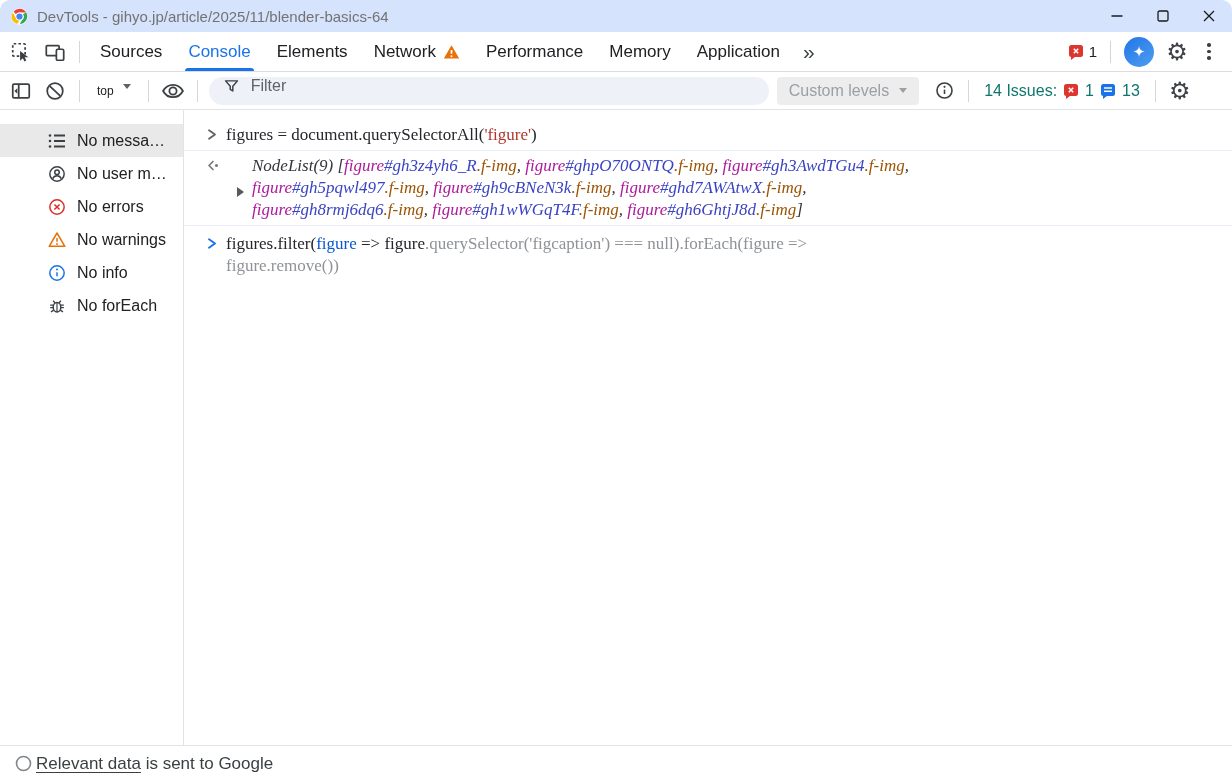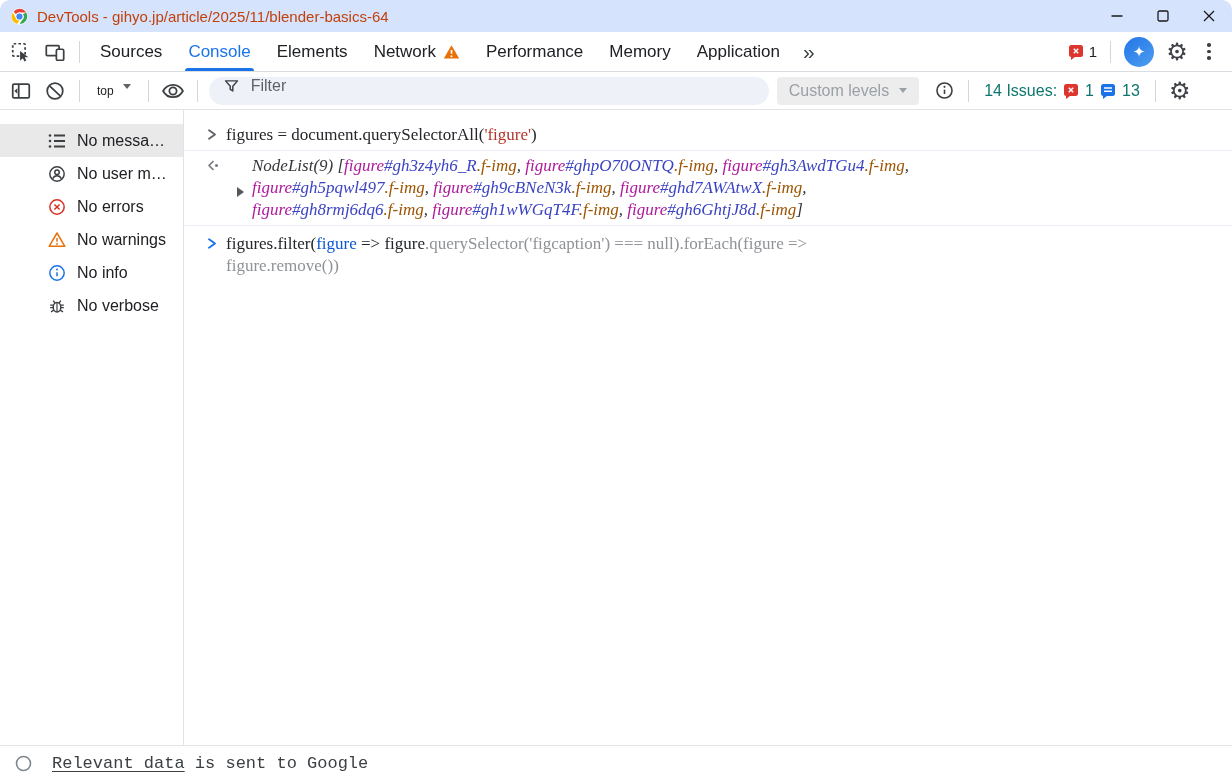--- a/index.html
+++ b/index.html
@@ -5,21 +5,21 @@
   * { margin:0; padding:0; box-sizing:border-box; }
   html,body { width:1232px; height:781px; overflow:hidden; background:#fff;
               font-family:"Liberation Sans", sans-serif; }
   .window { width:1232px; height:781px; display:grid;
             grid-template-rows:32px 40px 38px 635px 36px;
             border-radius:10px 10px 0 0; overflow:hidden; background:#fff; }
 
   
   .titlebar { background:#d5e3fc; display:flex; align-items:center; }
   .titlebar .logo { margin-left:11px; width:17px; height:17px; flex:0 0 auto; }
-  .titlebar .title { margin-left:9px; font-size:15px; color:#c2410c; white-space:nowrap; }
+  .titlebar .title { margin-left:9px; font-size:15px; color:#737373; white-space:nowrap; }
   .wincontrols { margin-left:auto; display:flex; height:100%; }
   .winbtn { width:46px; height:100%; display:flex; align-items:center; justify-content:center; }
 
   
   .tabbar { background:#fff; border-bottom:1px solid #d9dce1; display:flex; align-items:center; padding-left:4px; }
   .iconbtn { width:34px; height:32px; display:flex; align-items:center; justify-content:center; border-radius:4px; }
   .vsep { width:1px; height:22px; background:#d4d6da; margin:0 7px; flex:0 0 auto; }
   .tab { position:relative; height:100%; display:flex; align-items:center; gap:7px;
          padding:0 13px; font-size:17px; color:#202124; white-space:nowrap; }
   .tab.active { color:#1a73e8; }
@@ -73,21 +73,21 @@
   .tk-string { color:#b3352c; }
   .tk-def    { color:#0b57d0; }
   .tk-ghost  { color:#8f9296; }
   .tk-obj    { color:#35363b; }
   .tk-tag    { color:#ad1a9a; }
   .tk-id     { color:#3a43c2; }
   .tk-cls    { color:#9d5402; }
 
   
   .footer { background:#fff; border-top:1px solid #e4e4e7; display:flex; align-items:center;
-            gap:20px; padding-left:15px; font-size:17px; color:#3c4043;font-family:Liberation Mono, monospace; }
+            gap:4px; padding-left:15px; font-size:17px; color:#3c4043; }
   .footer .link { color:#3c4043; text-decoration:underline; text-underline-offset:3px; }
   svg { display:block; }
 </style>
 </head>
 <body>
 
 <div class="window">
 
   <div class="titlebar">
     <svg class="logo" viewBox="0 0 24 24" width="17" height="17">
@@ -298,21 +298,21 @@
         </svg>
         <span>No info</span>
       </div>
       <div class="side-item">
         <svg width="20" height="20" viewBox="0 0 24 24">
           <ellipse cx="12" cy="13.5" rx="4.6" ry="5.6" fill="none" stroke="#3c4043" stroke-width="1.8"></ellipse>
           <line x1="12" y1="7.9" x2="12" y2="19.1" stroke="#3c4043" stroke-width="1.4"></line>
           <path d="M9.6 8.4 L7.4 5.6 M14.4 8.4 L16.6 5.6" stroke="#3c4043" stroke-width="1.6"></path>
           <path d="M7.5 11 H3.8 M7.5 14 H3.8 M8 17 L4.8 19 M16.5 11 H20.2 M16.5 14 H20.2 M16 17 L19.2 19" stroke="#3c4043" stroke-width="1.6"></path>
         </svg>
-        <span>No verbose</span>
+        <span>No forEach</span>
       </div>
     </div>
 
     <div class="console">
       <div class="crow bordered">
         <div class="gutter">
           <svg width="14" height="15" viewBox="0 0 14 15">
             <path d="M4 3.2 L10 7.5 L4 11.8" fill="none" stroke="#5f6368" stroke-width="1.8" stroke-linejoin="round" stroke-linecap="round"></path>
           </svg>
         </div>

